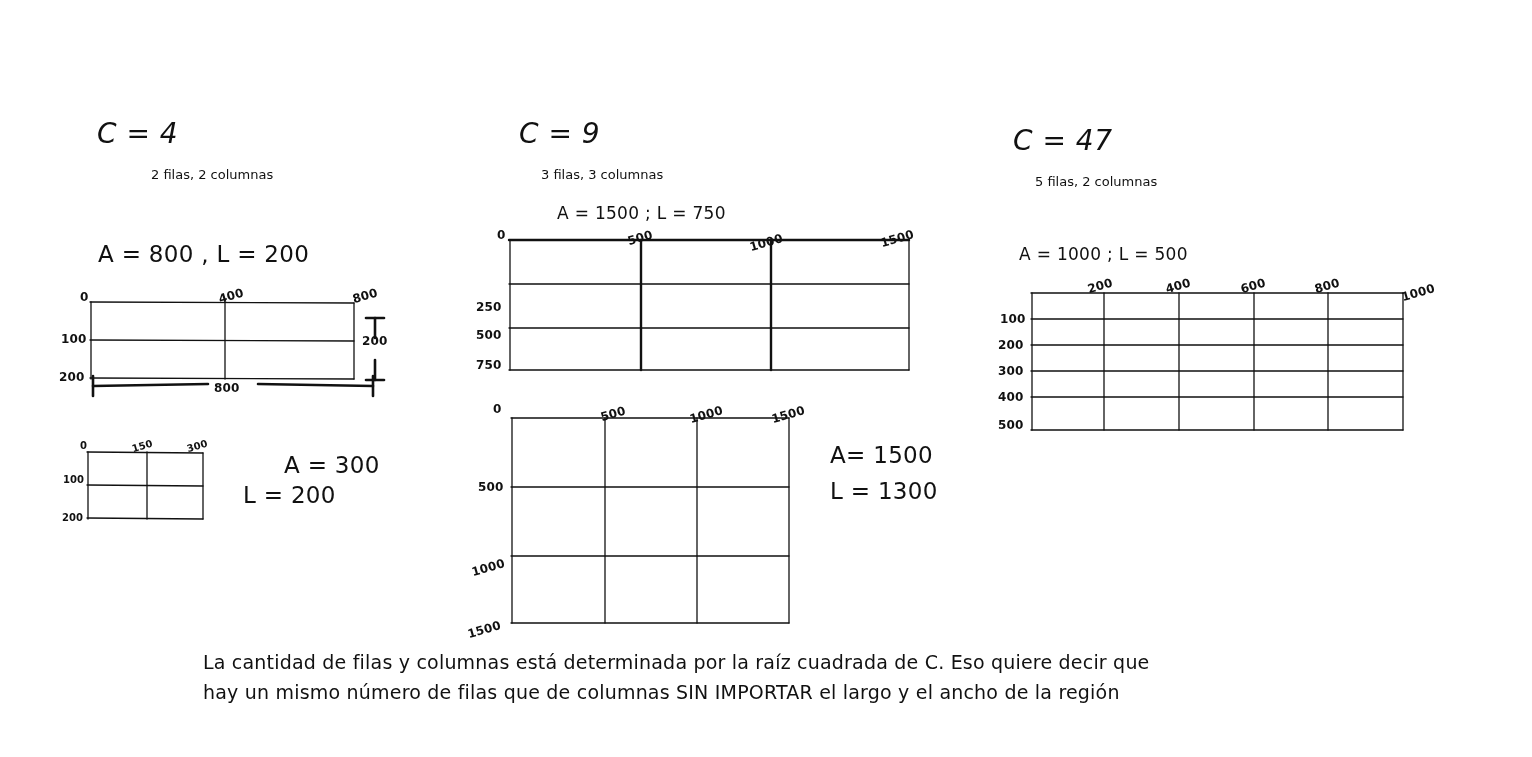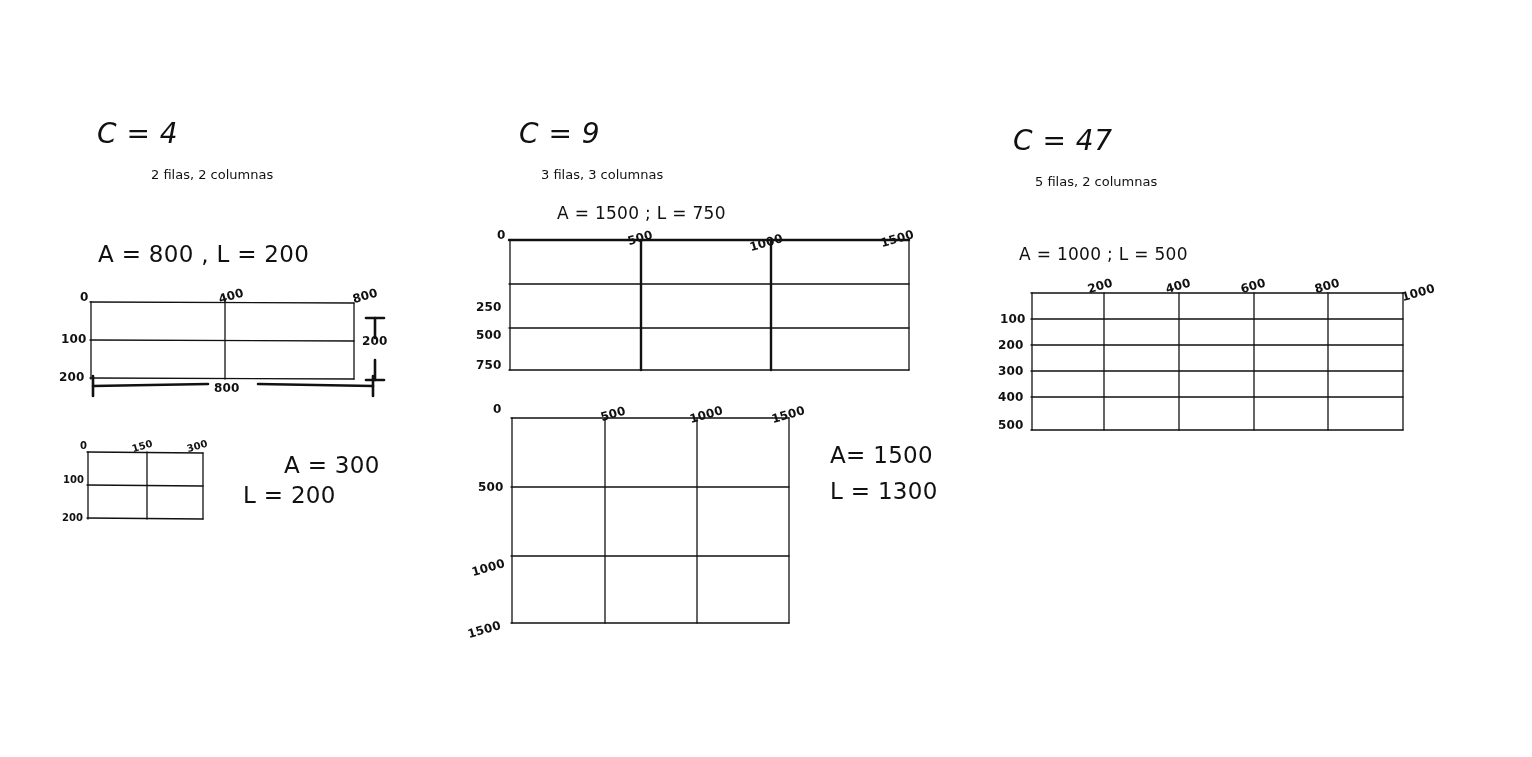--- a/index.html
+++ b/index.html
@@ -210,14 +210,16 @@
   <div class="abs txt tick rot-left" style="left:1243px; top:282px;">600</div>
   <div class="abs txt tick rot-left" style="left:1317px; top:282px;">800</div>
   <div class="abs txt tick rot-left" style="left:1404px; top:290px;">1000</div>
 
   <div class="abs txt tick" style="left:1000px; top:312px;">100</div>
   <div class="abs txt tick" style="left:998px; top:338px;">200</div>
   <div class="abs txt tick" style="left:998px; top:364px;">300</div>
   <div class="abs txt tick" style="left:998px; top:390px;">400</div>
   <div class="abs txt tick" style="left:998px; top:418px;">500</div>
 
+  <div class="abs txt footer" style="left:203px; top:647px; width:1150px;">La cantidad de filas y columnas está determinada por la raíz cuadrada de C. Eso quiere decir que
+hay un mismo número de filas que de columnas SIN IMPORTAR el largo y el ancho de la región</div>
 
 </div>
 
 </body></html>

